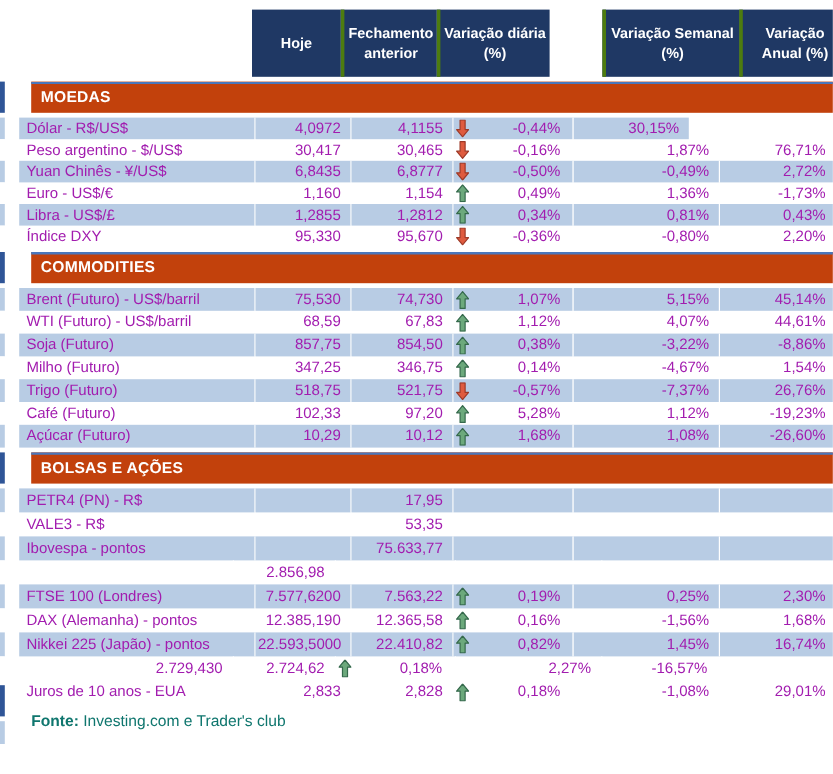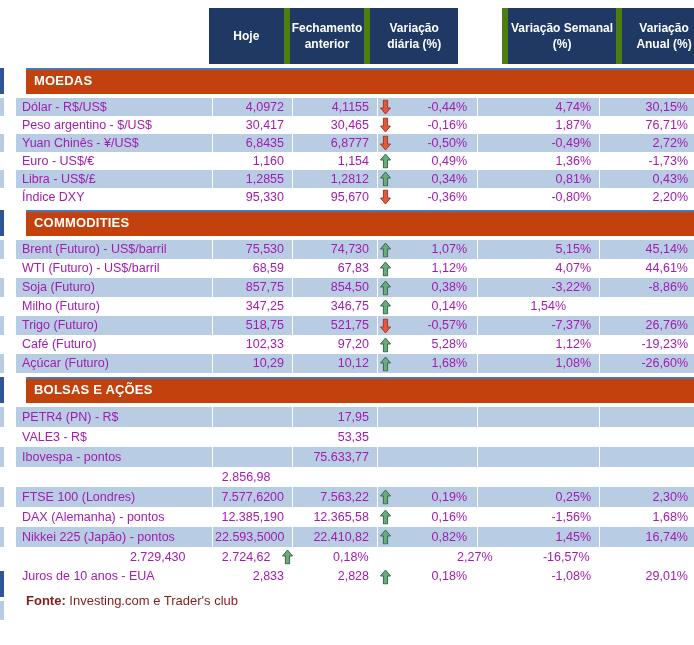--- a/index.html
+++ b/index.html
@@ -5,21 +5,21 @@
   html,body{margin:0;padding:0;background:#fff;}
   body{width:694px;height:645px;overflow:hidden;font-family:"Liberation Sans","DejaVu Sans",sans-serif;}
   #page{position:relative;width:694px;height:645px;background:#fff;padding-top:8px;box-sizing:border-box;padding-left:12px;}
 
   
   .header-row{display:flex;width:680px;margin-left:14px;}
   .h-spacer{width:197px;}
   .h-cell{background:#1F3864;color:#fff;font-weight:bold;font-size:12px;line-height:1.35;
           height:56px;display:flex;align-items:center;justify-content:center;text-align:center;
           box-sizing:border-box;padding:0 2px;}
-  .h-cell + .h-cell{border-left:6px solid #4d7c0f;}
+  .h-cell + .h-cell{border-left:3px solid #4d7c0f;}
   .w-hoje{width:80px;} .w-fech{width:85px;} .w-diaria{width:100px;} .w-semanal{width:122px;margin-left:44px;} .w-anual{width:96px;}
 
   
   .section-bar{width:680px;margin:4px 0 4px 14px;height:26px;background:#c2410c;color:#fff;
                font-weight:bold;font-size:13px;line-height:25px;padding-left:8px;box-sizing:border-box;
                box-shadow:inset 0 2px 0 #4A77BC;letter-spacing:.2px;}
 
   
   .trow{display:flex;width:680px;margin-left:4px;font-size:12.5px;color:#a21caf;}
   .cell{box-sizing:border-box;border-right:1px solid #fff;overflow:hidden;white-space:nowrap;}
@@ -39,21 +39,21 @@
 
   .arrow{position:absolute;left:2px;top:50%;transform:translateY(-50%);display:flex;}
 
   
   .strip{position:absolute;left:0;top:64px;width:4px;}
   .strip-bar{height:26px;margin:4px 0;background:#2F5597;}
   .strip-row{background:#fff;}
   .strip-row.light{background:#B8CCE4;}
 
   
-  .source{margin:7px 0 0 14px;font-size:13px;color:#7f1d1d;}
+  .source{margin:7px 0 0 14px;font-size:13px;color:#0f766e;}
   .source .b{font-weight:bold;}
 </style>
 </head>
 <body>
 
 <div id="page">
 
   <div class="header-row">
     <div class="h-spacer"></div>
     <div class="h-cell w-hoje">Hoje</div>
@@ -67,21 +67,20 @@
       <div class="section-bar">MOEDAS</div>
       <div class="trow rh-moedas light">
         <div class="cell cell-label"><span>Dólar - R$/US$</span></div>
         <div class="cell cell-hoje"><span>4,0972</span></div>
         <div class="cell cell-fech"><span>4,1155</span></div>
         <div class="cell cell-diaria"><span class="arrow">
             <svg width="11" height="15" viewBox="0 0 11 15">
               <polygon points="5.5,14.5 10.5,8.5 7.6,8.5 7.6,0.5 3.4,0.5 3.4,8.5 0.5,8.5" fill="#DF5B3F" stroke="#9E3A28" stroke-width="1" stroke-linejoin="round"></polygon>
             </svg>
           </span><span>-0,44%</span></div>
-        <div class="cell cell-semanal"><span>4,74%</span></div>
         <div class="cell cell-anual"><span>30,15%</span></div>
       </div>
       <div class="trow rh-moedas">
         <div class="cell cell-label"><span>Peso argentino - $/US$</span></div>
         <div class="cell cell-hoje"><span>30,417</span></div>
         <div class="cell cell-fech"><span>30,465</span></div>
         <div class="cell cell-diaria"><span class="arrow">
             <svg width="11" height="15" viewBox="0 0 11 15">
               <polygon points="5.5,14.5 10.5,8.5 7.6,8.5 7.6,0.5 3.4,0.5 3.4,8.5 0.5,8.5" fill="#DF5B3F" stroke="#9E3A28" stroke-width="1" stroke-linejoin="round"></polygon>
             </svg>
@@ -176,20 +175,21 @@
       </div>
       <div class="trow rh-commodities">
         <div class="cell cell-label"><span>Milho (Futuro)</span></div>
         <div class="cell cell-hoje"><span>347,25</span></div>
         <div class="cell cell-fech"><span>346,75</span></div>
         <div class="cell cell-diaria"><span class="arrow">
             <svg width="11" height="15" viewBox="0 0 11 15">
               <polygon points="5.5,0.5 10.5,6.5 7.6,6.5 7.6,14.5 3.4,14.5 3.4,6.5 0.5,6.5" fill="#6CA97C" stroke="#35694C" stroke-width="1" stroke-linejoin="round"></polygon>
             </svg>
           </span><span>0,14%</span></div>
+        <div class="cell cell-semanal"><span>-4,67%</span></div>
         <div class="cell cell-anual"><span>1,54%</span></div>
       </div>
       <div class="trow rh-commodities light">
         <div class="cell cell-label"><span>Trigo (Futuro)</span></div>
         <div class="cell cell-hoje"><span>518,75</span></div>
         <div class="cell cell-fech"><span>521,75</span></div>
         <div class="cell cell-diaria"><span class="arrow">
             <svg width="11" height="15" viewBox="0 0 11 15">
               <polygon points="5.5,14.5 10.5,8.5 7.6,8.5 7.6,0.5 3.4,0.5 3.4,8.5 0.5,8.5" fill="#DF5B3F" stroke="#9E3A28" stroke-width="1" stroke-linejoin="round"></polygon>
             </svg>

